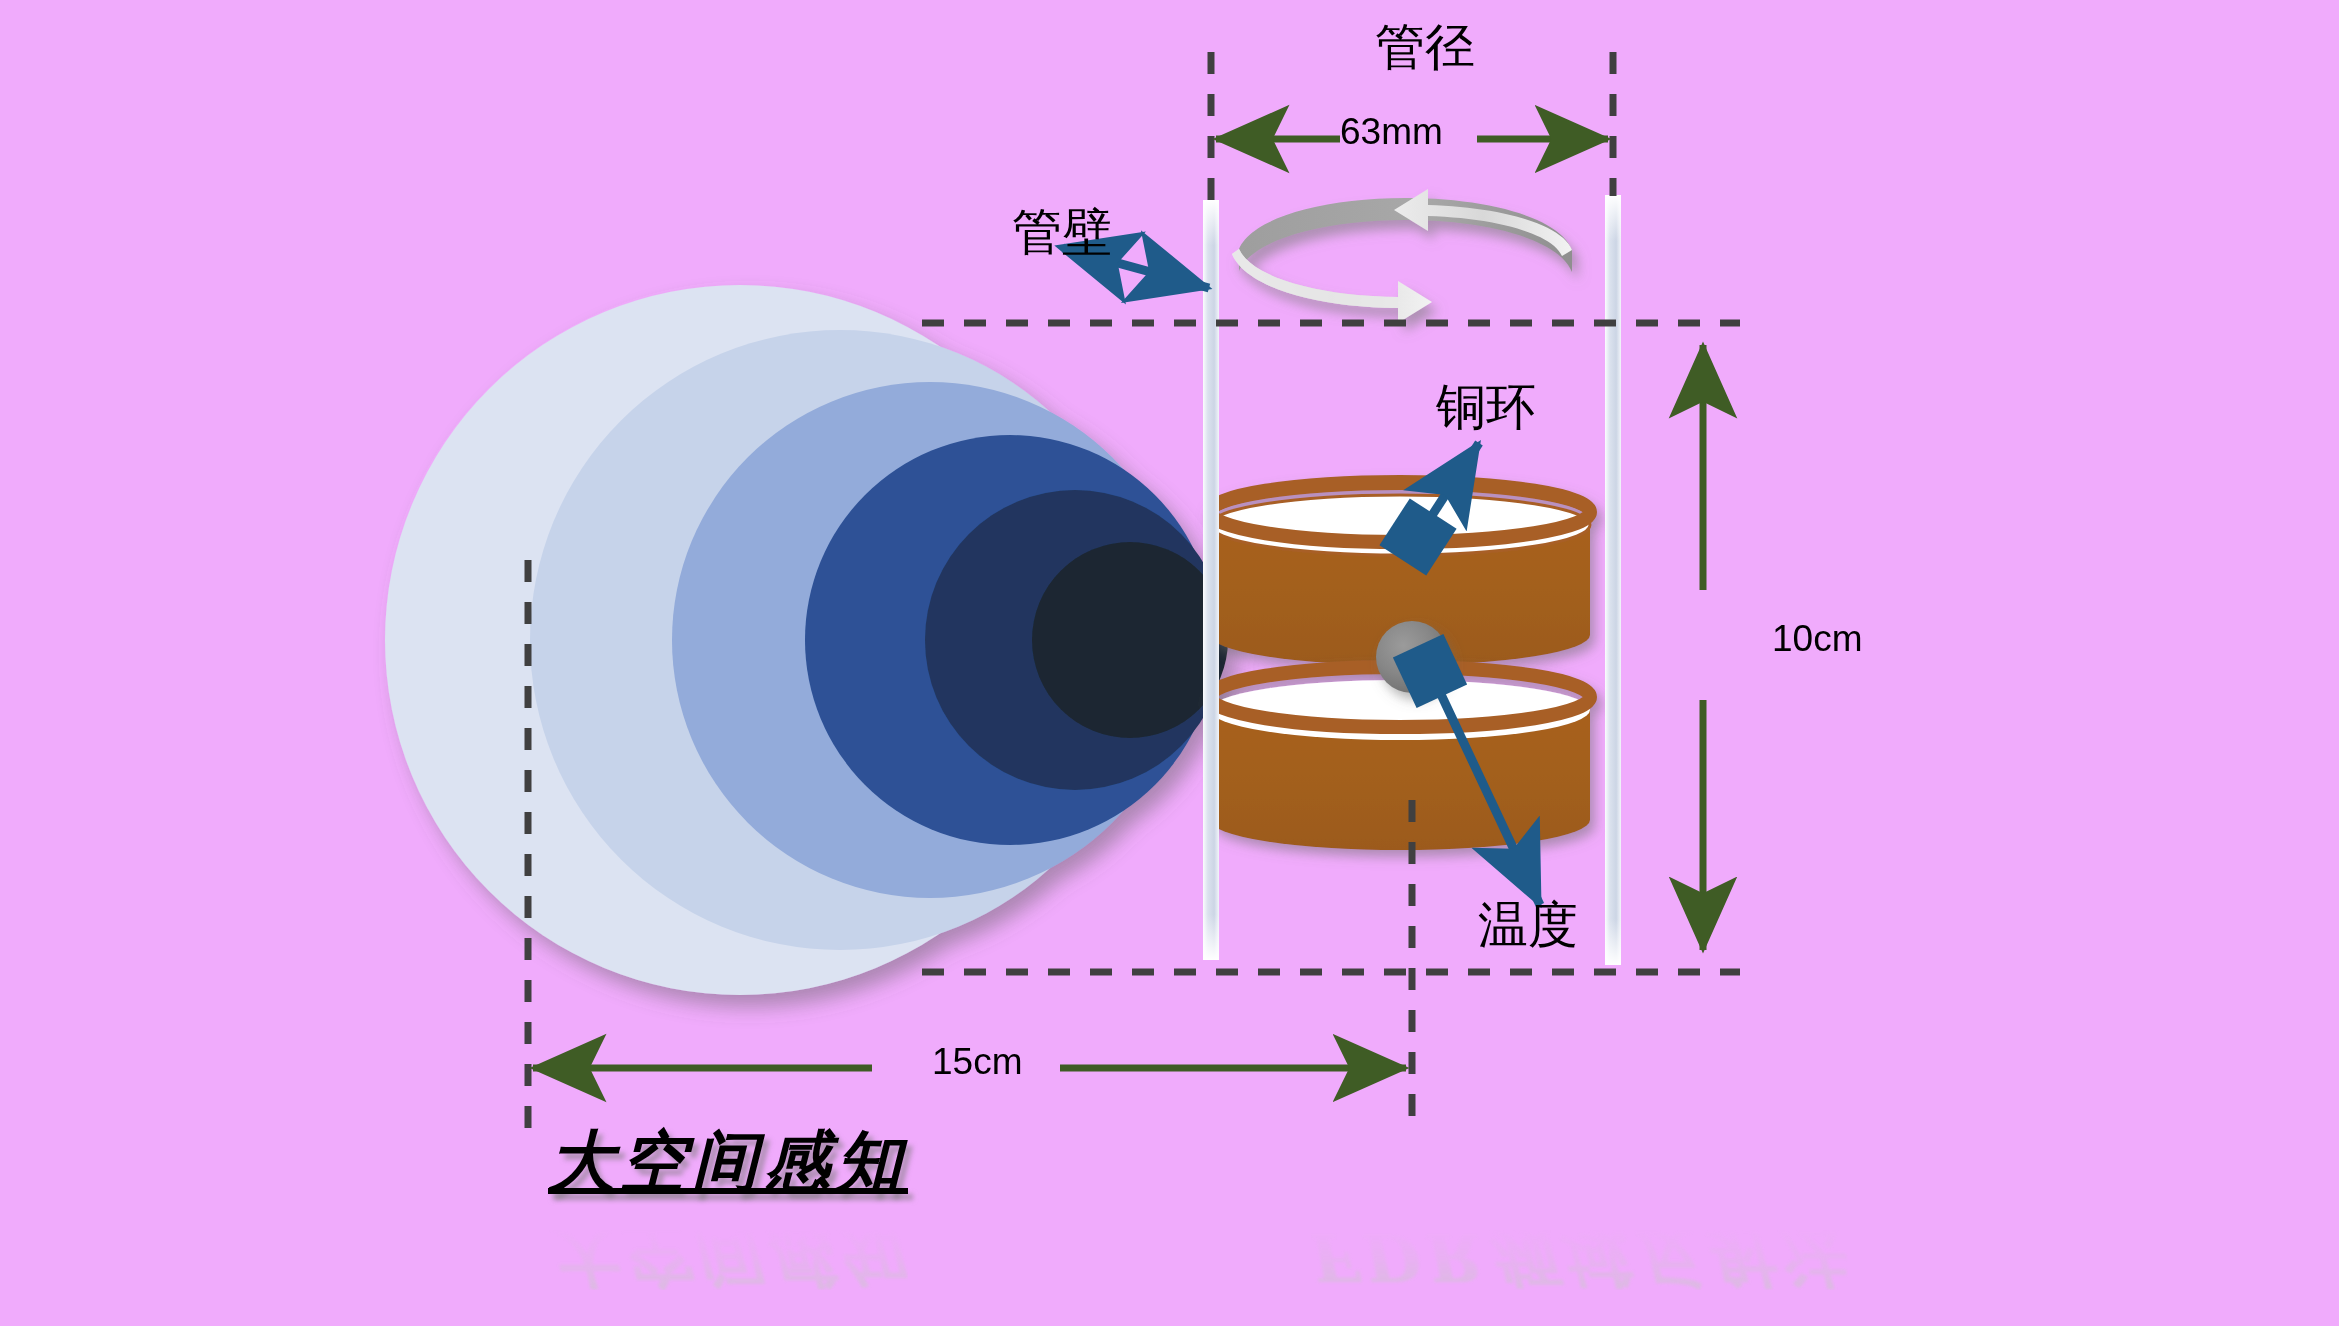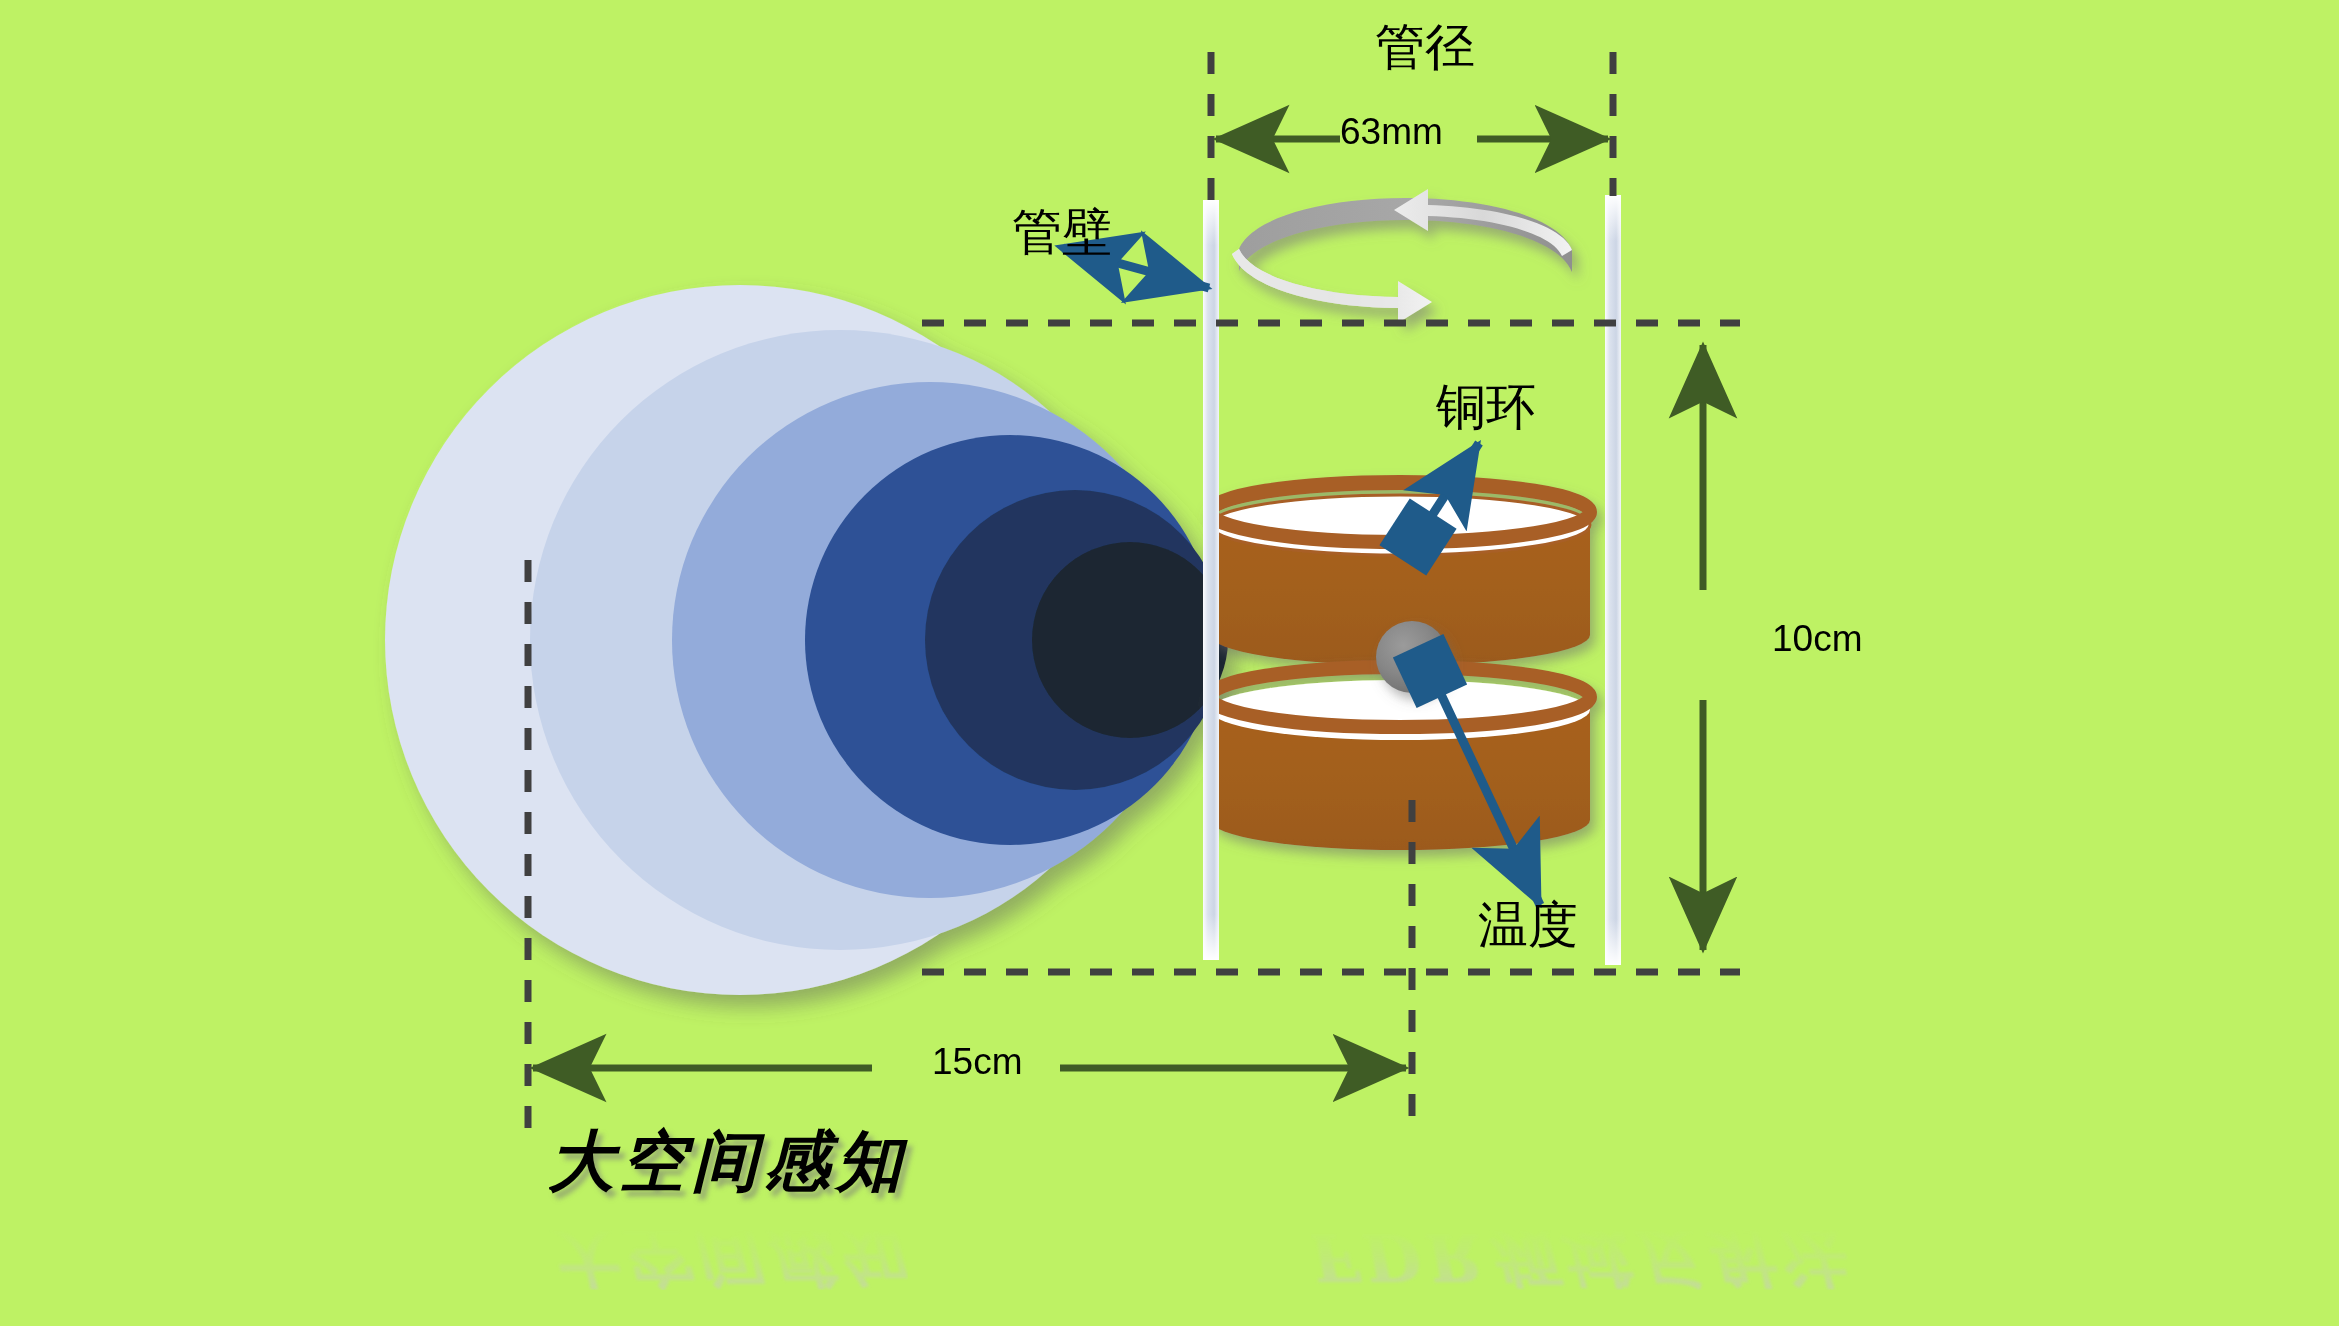--- a/index.html
+++ b/index.html
@@ -10,21 +10,21 @@
   body {
     width: 2339px;
     height: 1326px;
     overflow: hidden;
     font-family: "Liberation Sans", "DejaVu Sans", sans-serif;
   }
   #stage {
     position: relative;
     width: 2339px;
     height: 1326px;
-    background: #bef264;
+    background: #f0abfc;
   }
   #stage svg.layer {
     position: absolute;
     left: 0;
     top: 0;
     width: 2339px;
     height: 1326px;
   }
   .txt {
     position: absolute;
@@ -246,20 +246,20 @@
   <div class="txt cn-label" style="left:985px; top:207px;margin-left:27px;">管壁</div>
 
   <div class="txt cn-label" style="left:1436px; top:382px;">铜环</div>
 
   <div class="txt cn-label" style="left:1478px; top:900px;">温度</div>
 
   <div class="txt dim-label" style="left:1772px; top:620px;">10cm</div>
 
   <div class="txt dim-label" style="left:900px; top:1043px;margin-left:32px;">15cm</div>
 
-  <div class="txt title-label" style="left:548px; top:1128px;">大空间感知</div>
+  <div class="txt title-label" style="left:548px; top:1128px;text-decoration:underline;">大空间感知</div>
 
 
   <div class="txt reflect-label" style="left:548px; top:1290px;">大空间感知</div>
 
   <div class="txt reflect-label" style="left:1311px; top:1290px;">FDR频域反射法</div>
 
 </div>
 
 </body></html>

